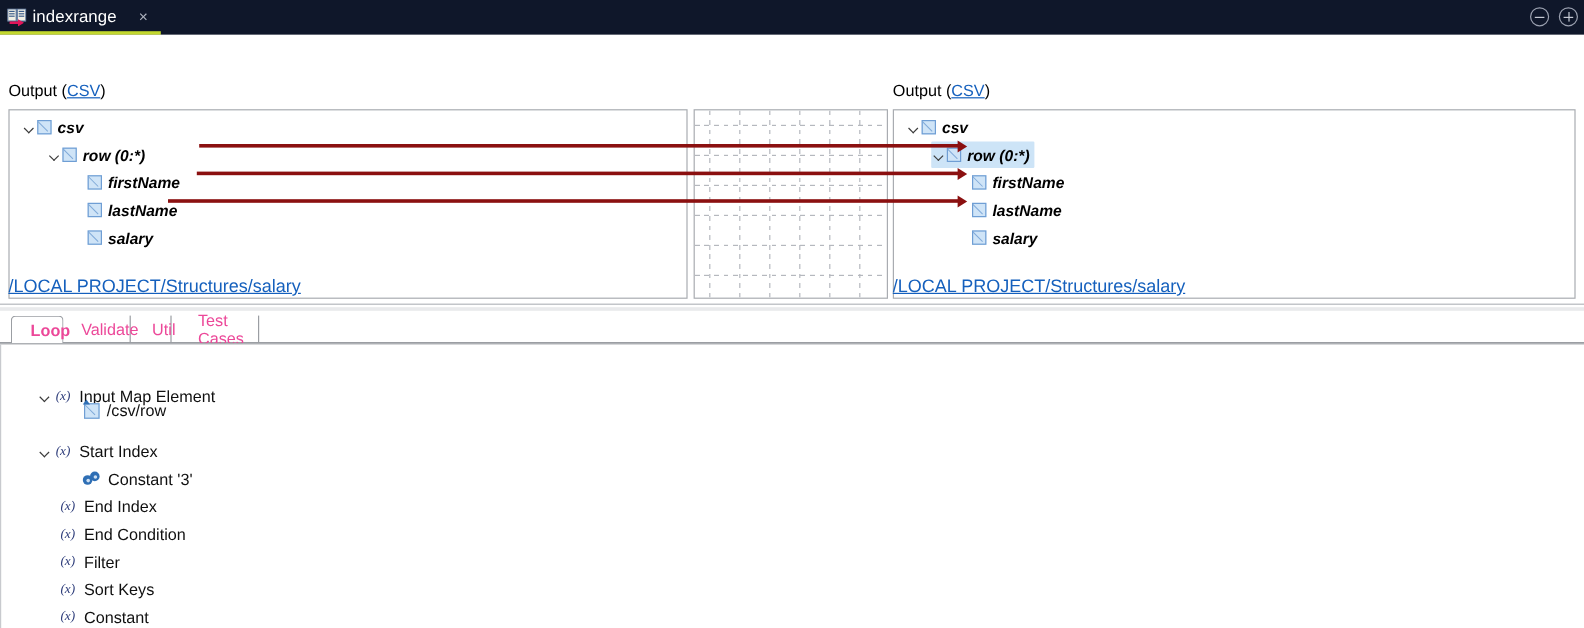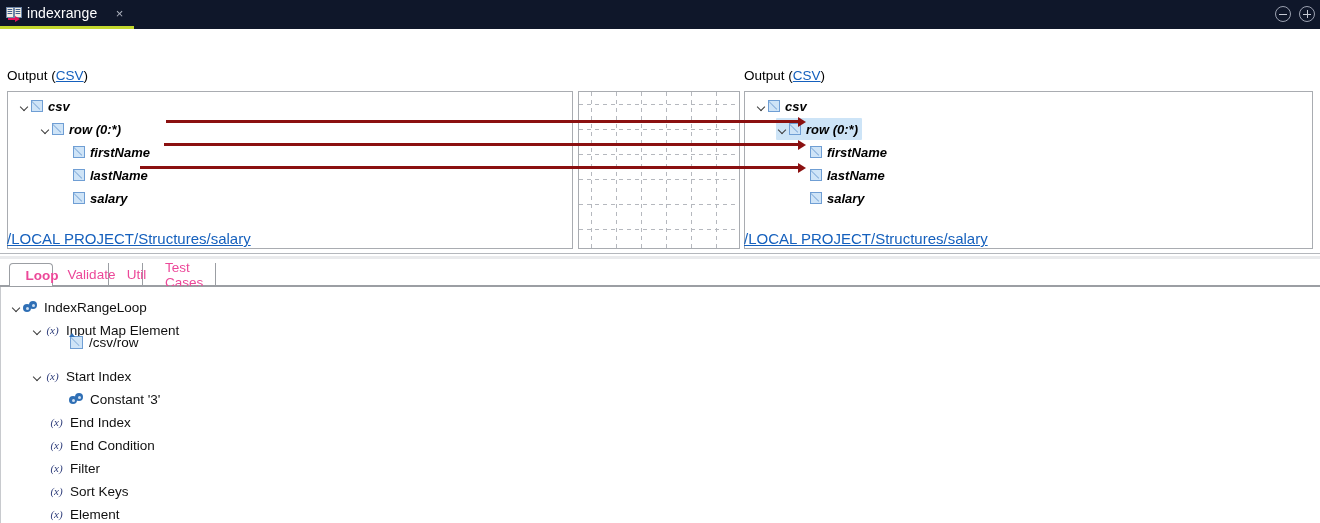--- a/index.html
+++ b/index.html
@@ -279,28 +279,20 @@
     <span>Util</span>
   </div>
   <div class="btab" style="left:143px;width:73px;">
     <span>Test Cases</span>
   </div>
 </div>
 
 <div class="bottom-panel">
   <div class="vline" style="left:0;top:0;height:237px;"></div>
 
-  <div class="brow" style="left:10px;top:9px;">
-    <span class="twist"></span>
-    <span class="gearicon">
-        <i class="g1"></i>
-        <i class="g2"></i>
-      </span>
-    <span class="blabel">IndexRangeLoop</span>
-  </div>
 
   <div class="brow" style="left:31px;top:32px;">
     <span class="twist"></span>
     <span class="fxicon">(x)</span>
     <span class="blabel">Input Map Element</span>
   </div>
 
   <div class="brow" style="left:70px;top:44px;">
     <span class="mapicon"></span>
     <span class="blabel">/csv/row</span>
@@ -335,15 +327,15 @@
     <span class="blabel">Filter</span>
   </div>
 
   <div class="brow" style="left:48px;top:193px;">
     <span class="fxicon">(x)</span>
     <span class="blabel">Sort Keys</span>
   </div>
 
   <div class="brow" style="left:48px;top:216px;">
     <span class="fxicon">(x)</span>
-    <span class="blabel">Element</span>
+    <span class="blabel">Constant</span>
   </div>
 </div>
 
 </body></html>

